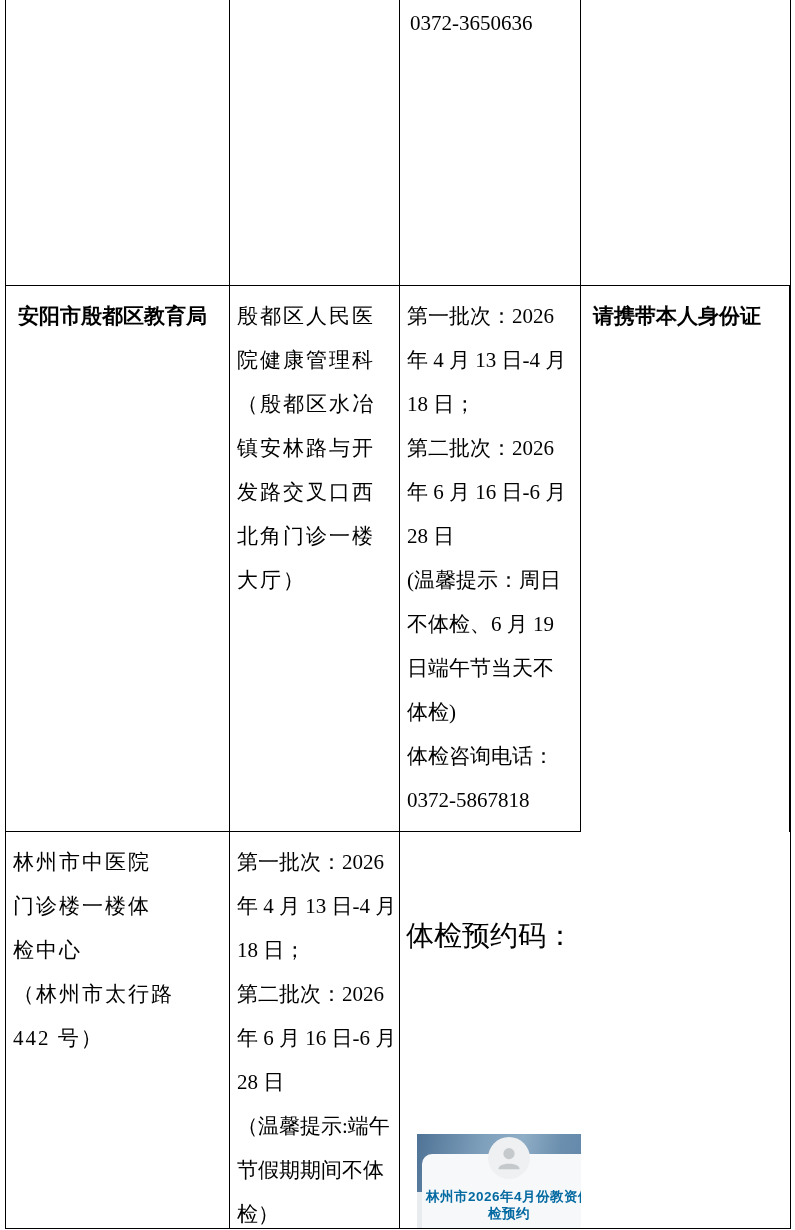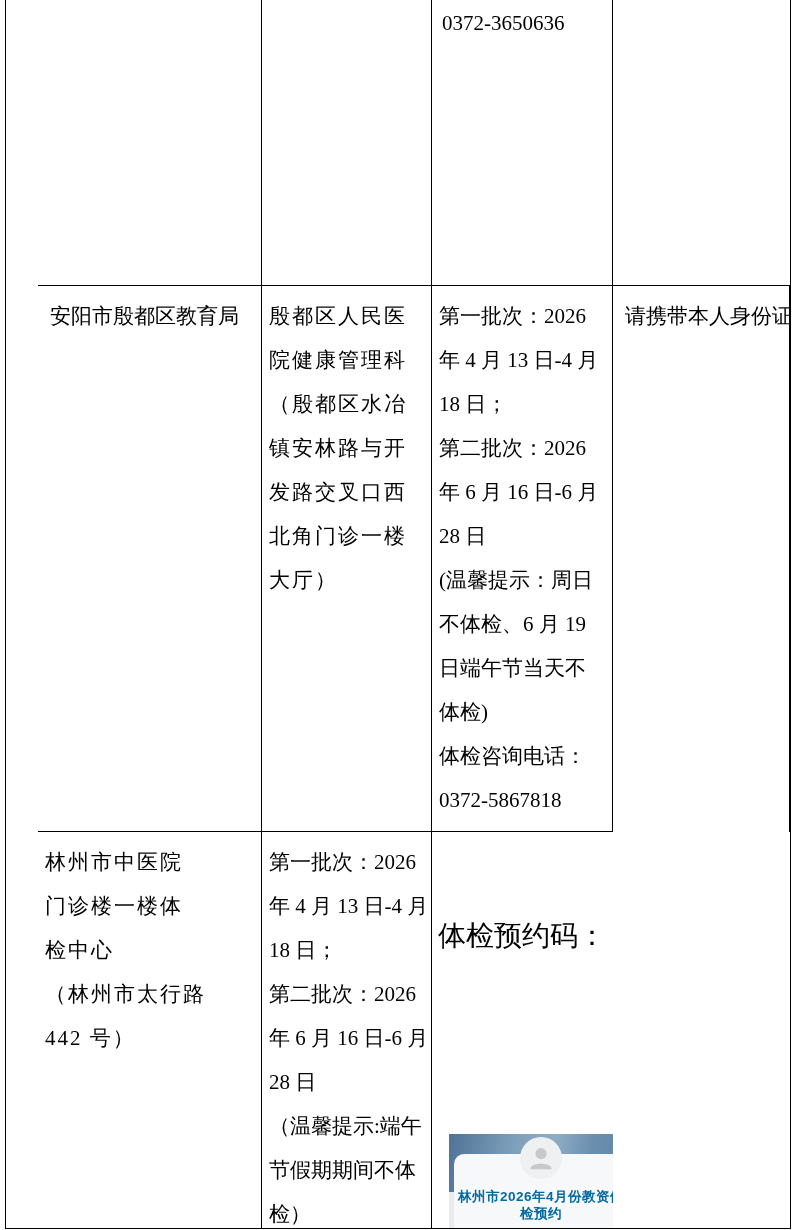--- a/index.html
+++ b/index.html
@@ -6,31 +6,31 @@
   .page{
     position:relative;width:795px;height:1230px;background:#fff;overflow:hidden;
     font-family:"Liberation Serif","DejaVu Serif",serif;color:#000;
   }
   .doc-table{
     position:absolute;left:5px;top:0;width:786px;height:1229px;
     box-sizing:border-box;
     display:grid;
     grid-template-columns:224px 170px 181px auto;
     grid-template-rows:286px 546px auto;
-    border-left:1px solid #000;border-right:1px solid #000;border-bottom:1px solid #000;padding-left:32px;
+    border-left:1px solid #000;border-right:1px solid #000;border-bottom:1px solid #000;
   }
   .cell{
     border-right:1px solid #000;border-bottom:1px solid #000;
     box-sizing:border-box;overflow:hidden;
     font-size:21px;line-height:44px;white-space:pre;
     padding:8px 3px 0 7px;
   }
   .cell.last-col{border-right:none;}
   .cell.last-row{border-bottom:none;}
-  .c-authority{padding-left:12px;}
+  .c-authority{padding-left:12px;font-weight:bold;}
   .c-location{letter-spacing:2px;}
   .c-schedule-tail{padding-top:1px;padding-left:10px;}
   .c-notes{font-size:21px;line-height:37px;padding:3px 2px 0 6px;}
   .c-qr{padding:2px 2px 0 6px;}
   .qr-label{font-size:28px;line-height:28px;white-space:pre;}
   
   .qr-image{
     position:relative;width:184px;height:204px;margin:8px 0 0 11px;
     overflow:hidden;background:#e9ecef;
     font-family:"Liberation Sans","DejaVu Sans",sans-serif;

